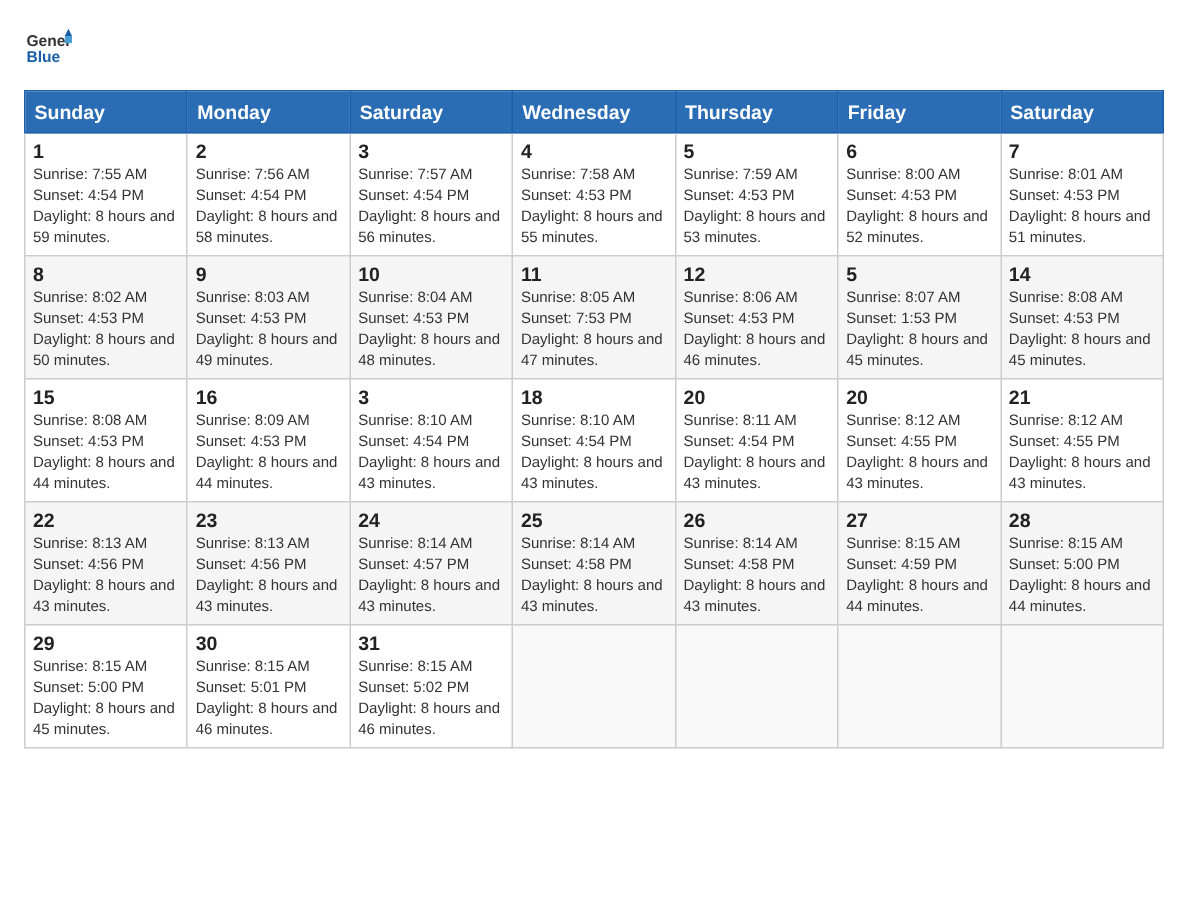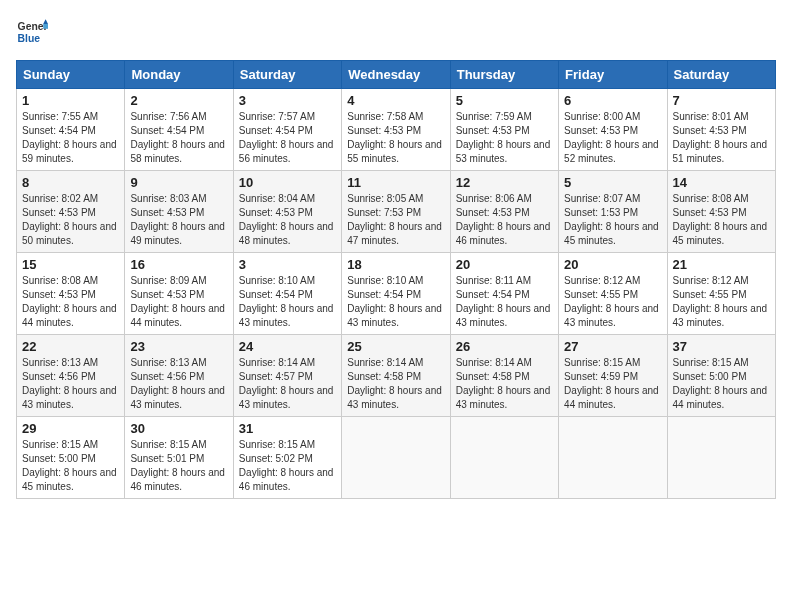--- a/index.html
+++ b/index.html
@@ -213,21 +213,21 @@
 Daylight: 8 hours
 and 43 minutes.</span></td>
         <td><span class="day-number">26</span><span class="day-info">Sunrise: 8:14 AM
 Sunset: 4:58 PM
 Daylight: 8 hours
 and 43 minutes.</span></td>
         <td><span class="day-number">27</span><span class="day-info">Sunrise: 8:15 AM
 Sunset: 4:59 PM
 Daylight: 8 hours
 and 44 minutes.</span></td>
-        <td><span class="day-number">37</span><span class="day-info">Sunrise: 8:15 AM
+        <td><span class="day-number">28</span><span class="day-info">Sunrise: 8:15 AM
 Sunset: 5:00 PM
 Daylight: 8 hours
 and 44 minutes.</span></td>
       </tr>
       <tr>
         <td><span class="day-number">29</span><span class="day-info">Sunrise: 8:15 AM
 Sunset: 5:00 PM
 Daylight: 8 hours
 and 45 minutes.</span></td>
         <td><span class="day-number">30</span><span class="day-info">Sunrise: 8:15 AM

